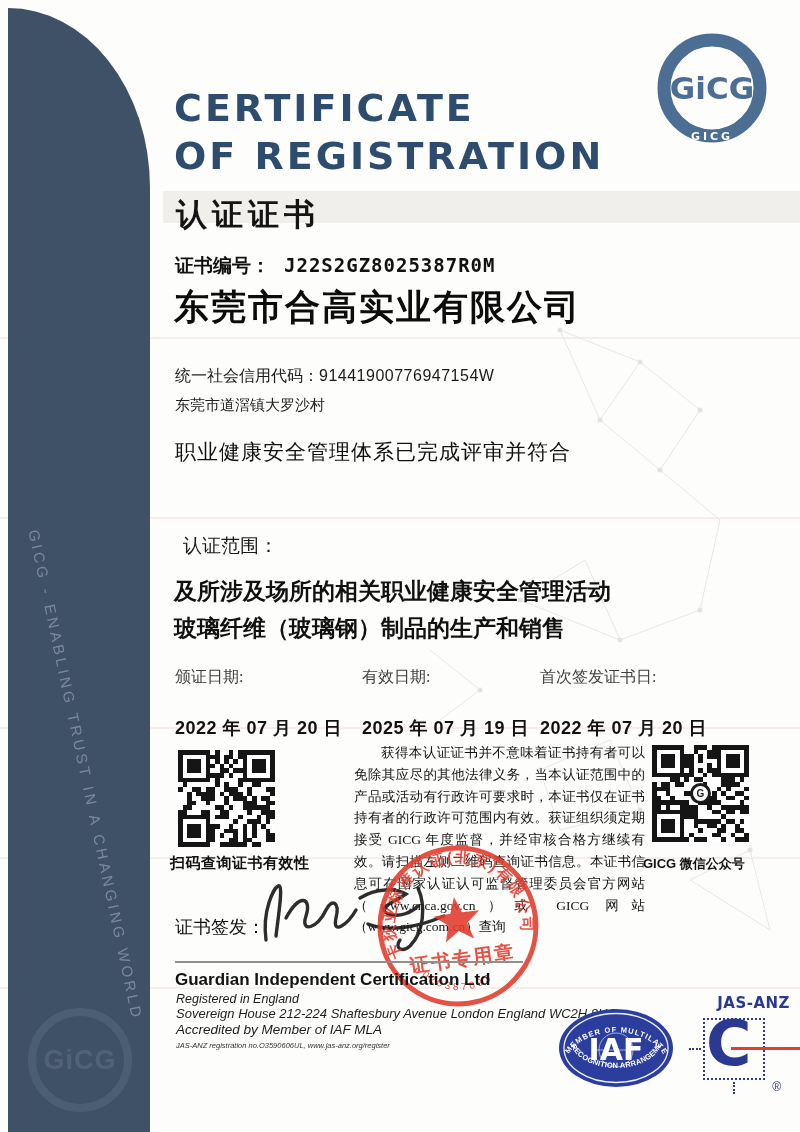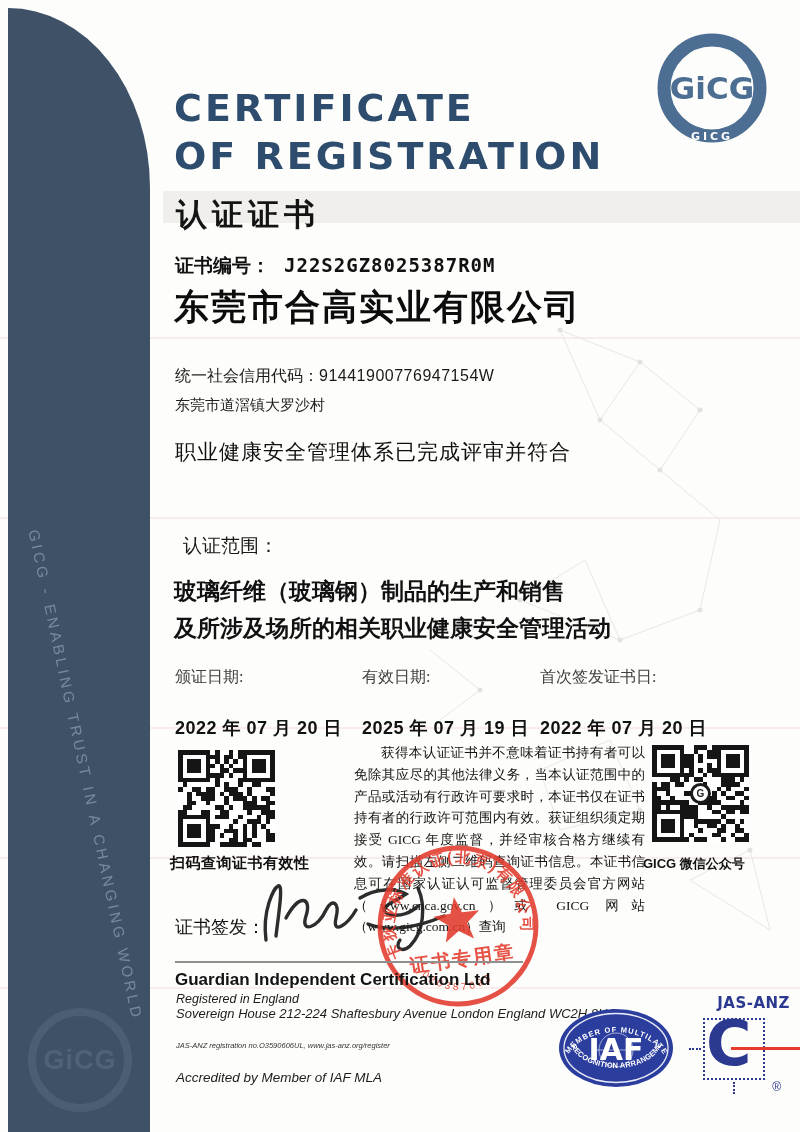--- a/index.html
+++ b/index.html
@@ -73,21 +73,21 @@
   .sign-label { position:absolute; left:175px; top:915px; font-size:18px; color:#111; }
   .signature { position:absolute; left:248px; top:858px; width:215px; height:105px; }
   .stamp { position:absolute; left:372px; top:840px; width:172px; height:172px;
            transform:rotate(-8deg); opacity:.88; }
   .divider { position:absolute; left:175px; top:961px; width:348px; height:1.5px; background:#8f8f8f; }
 
   .issuer-name { position:absolute; left:175px; top:970px; font-size:17px; font-weight:700; color:#131313; }
   .it { font-style:italic; }
   .issuer-reg  { position:absolute; left:176px; top:992px; font-size:12.5px; color:#1d1d1d; }
   .issuer-addr { position:absolute; left:176px; top:1006px; font-size:13px; color:#1d1d1d; }
-  .issuer-acc  { position:absolute; left:176px; top:1022px; font-size:13.5px; color:#1d1d1d;margin-top:48px; }
+  .issuer-acc  { position:absolute; left:176px; top:1022px; font-size:13.5px; color:#1d1d1d; }
   .issuer-tiny { position:absolute; left:176px; top:1041px; font-size:7.5px; color:#333; }
 
   .iaf { position:absolute; left:556px; top:1006px; width:120px; height:84px; }
 
   .jasanz { position:absolute; left:678px; top:994px; width:112px; height:112px; }
   .jas-title { text-align:right; font-size:15px; font-weight:800; color:#2b3990;
                letter-spacing:.5px; font-family:"DejaVu Sans",sans-serif; }
   .jas-box { position:relative; margin:6px auto 0; width:62px; height:62px; border:2px dotted #2b3990; }
   .jas-c { position:absolute; left:1px; top:-10px; font-size:62px; font-weight:800; color:#2b3990;
            font-family:"DejaVu Sans",sans-serif; line-height:1.1; }
@@ -159,22 +159,22 @@
   <div class="company serif">东莞市合高实业有限公司</div>
   <div class="credit serif">
     <span>统一社会信用代码：</span><span class="num">91441900776947154W</span>
   </div>
   <div class="addr serif">东莞市道滘镇大罗沙村</div>
 
   <div class="conform serif">职业健康安全管理体系已完成评审并符合</div>
 
   <div class="scope-label serif">认证范围：</div>
   <div class="scope">
+    <div>及所涉及场所的相关职业健康安全管理活动</div>
     <div>玻璃纤维（玻璃钢）制品的生产和销售</div>
-    <div>及所涉及场所的相关职业健康安全管理活动</div>
   </div>
 
   <div class="dates">
     <div class="date-col">
       <div class="date-label serif">颁证日期:</div>
       <div class="date-value">2022 年 07 月 20 日</div>
     </div>
     <div class="date-col">
       <div class="date-label serif">有效日期:</div>
       <div class="date-value">2025 年 07 月 19 日</div>

